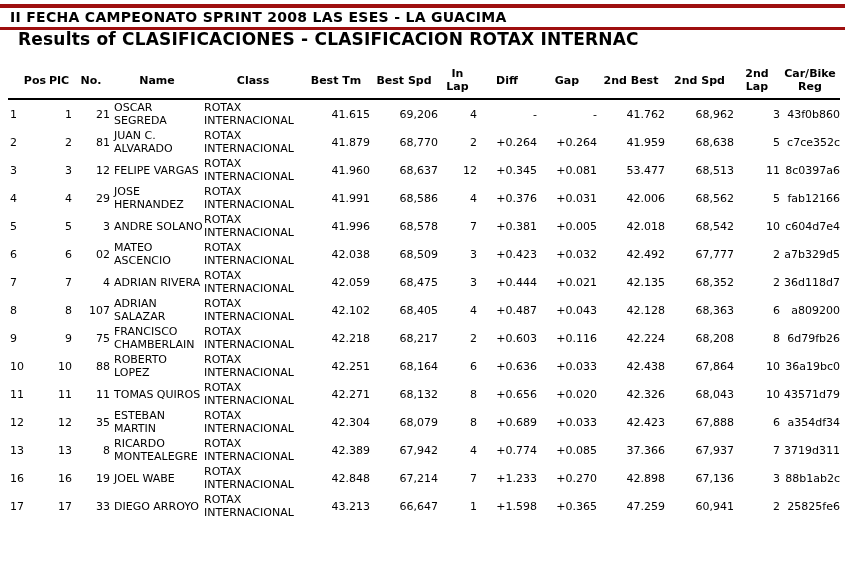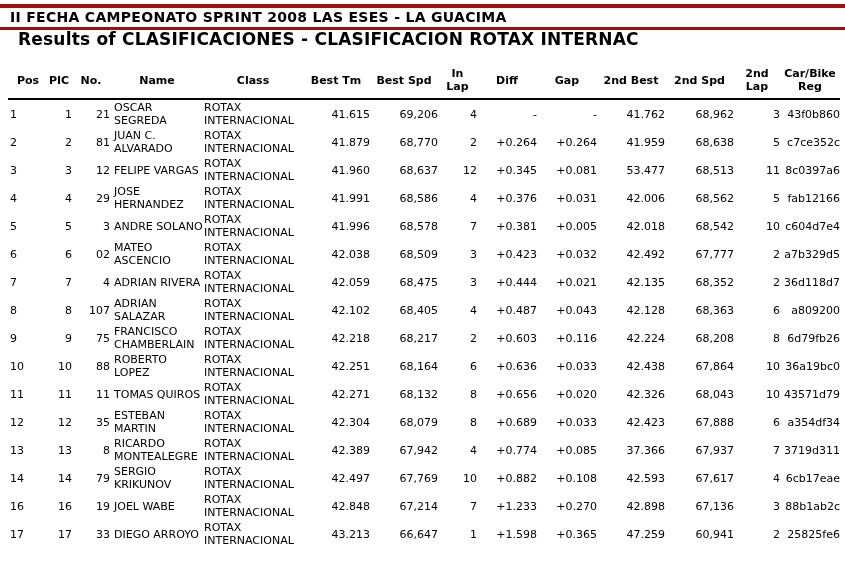--- a/index.html
+++ b/index.html
@@ -27,21 +27,21 @@
     margin: 16px 0 0 8px; width: 830px;
     font-size: 11px;
   }
   thead th {
     font-size: 11px; font-weight: bold;
     text-align: center; vertical-align: middle;
     white-space: pre-line; line-height: 13px;
     border-bottom: 2px solid #000000;
     padding: 2px 0 3px 0; height: 30px;
   }
-  thead th.col-pos { text-align: center; padding-left: 2px; }
+  thead th.col-pos { text-align: right; padding-left: 2px; }
   tbody td {
     height: 28px; vertical-align: middle;
     line-height: 13px; padding: 0;
     text-align: right; overflow: hidden;
   }
   tbody td.col-pos { text-align: left; padding-left: 2px; }
   tbody td.col-name, tbody td.col-cls { text-align: left; }
   tbody td.col-name { padding-left: 4px; }
   
   .col-pos { width: 36px; }
@@ -292,36 +292,20 @@
         <td class="col-best_spd">67,942</td>
         <td class="col-in_lap">4</td>
         <td class="col-diff">+0.774</td>
         <td class="col-gap">+0.085</td>
         <td class="col-second_best">37.366</td>
         <td class="col-second_spd">67,937</td>
         <td class="col-second_lap">7</td>
         <td class="col-reg">3719d311</td>
       </tr>
       <tr>
-        <td class="col-pos">14</td>
-        <td class="col-pic">14</td>
-        <td class="col-no">79</td>
-        <td class="col-name">SERGIO KRIKUNOV</td>
-        <td class="col-cls">ROTAX INTERNACIONAL</td>
-        <td class="col-best_tm">42.497</td>
-        <td class="col-best_spd">67,769</td>
-        <td class="col-in_lap">10</td>
-        <td class="col-diff">+0.882</td>
-        <td class="col-gap">+0.108</td>
-        <td class="col-second_best">42.593</td>
-        <td class="col-second_spd">67,617</td>
-        <td class="col-second_lap">4</td>
-        <td class="col-reg">6cb17eae</td>
-      </tr>
-      <tr>
         <td class="col-pos">16</td>
         <td class="col-pic">16</td>
         <td class="col-no">19</td>
         <td class="col-name">JOEL WABE</td>
         <td class="col-cls">ROTAX INTERNACIONAL</td>
         <td class="col-best_tm">42.848</td>
         <td class="col-best_spd">67,214</td>
         <td class="col-in_lap">7</td>
         <td class="col-diff">+1.233</td>
         <td class="col-gap">+0.270</td>

